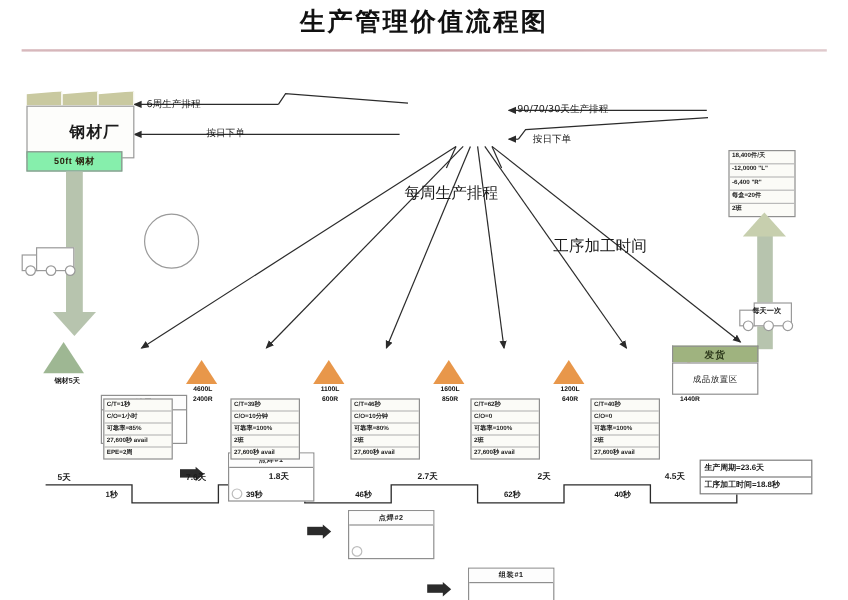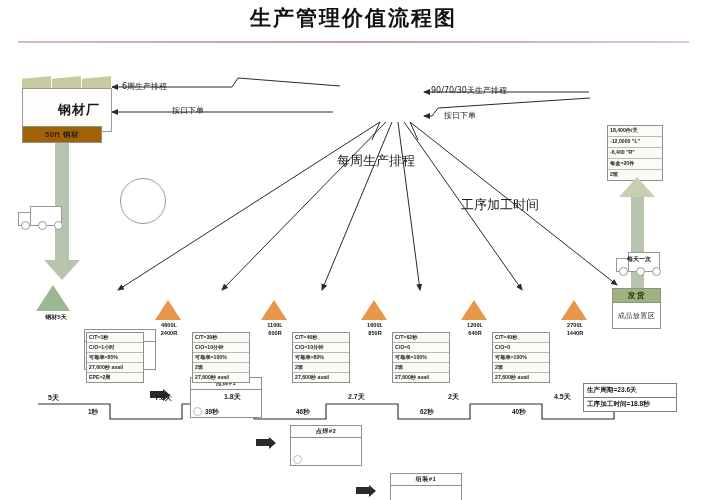--- a/index.html
+++ b/index.html
@@ -99,21 +99,21 @@
 
   
   .tl-label{position:absolute;font-size:6.5px;font-weight:700;color:#1a1a1a;white-space:nowrap;}
   .tl-label.up{font-size:7px;}
 
   .sum{border:1px solid #7d7d7d;background:#fff;box-sizing:border-box;}
   .sum div{font-size:6.6px;font-weight:700;color:#1a1a1a;padding:2px 3px;white-space:nowrap;}
   .sum div:first-child{border-bottom:1px solid #7d7d7d;}
 
   .small-note{font-size:6px;font-weight:700;color:#1a1a1a;white-space:nowrap;text-align:center;}
-  .sup-band{background:#a16207;border:1px solid #8f8f8f;box-sizing:border-box;
+  .sup-band{background:#86efac;border:1px solid #8f8f8f;box-sizing:border-box;
     display:flex;align-items:center;justify-content:center;}
   .sup-band span{font-size:7.5px;font-weight:700;color:#2b2410;letter-spacing:.5px;}
 </style>
 </head>
 <body>
 
 <div id="stage">
 
   <div class="abs" id="title-bar">
     <span id="title-text">生产管理价值流程图</span>
@@ -307,21 +307,21 @@
     <div class="row" style="height:9px;">C/O=0</div>
     <div class="row" style="height:9px;">可靠率=100%</div>
     <div class="row" style="height:9px;">2班</div>
     <div class="row" style="height:9px;">27,600秒 avail</div>
   </div>
 
   <div class="abs tri" style="left:561px;top:300px;"></div>
   <div class="abs inv-txt" style="left:549px;top:322px;width:52px;">2700L</div>
   <div class="abs inv-txt" style="left:549px;top:330px;width:52px;">1440R</div>
 
-  <div class="abs" style="left:612px;top:288px;width:49px;">
+  <div class="abs" style="left:560px;top:288px;width:72px;">
     <div class="ship-head">
         <span>发货</span>
       </div>
     <div class="ship-body">
         <span>成品放置区</span>
       </div>
   </div>
 
   <div class="tl-label up" style="left:48px;top:393px;">5天</div>
   <div class="tl-label up" style="left:155px;top:393px;">7.6天</div>

